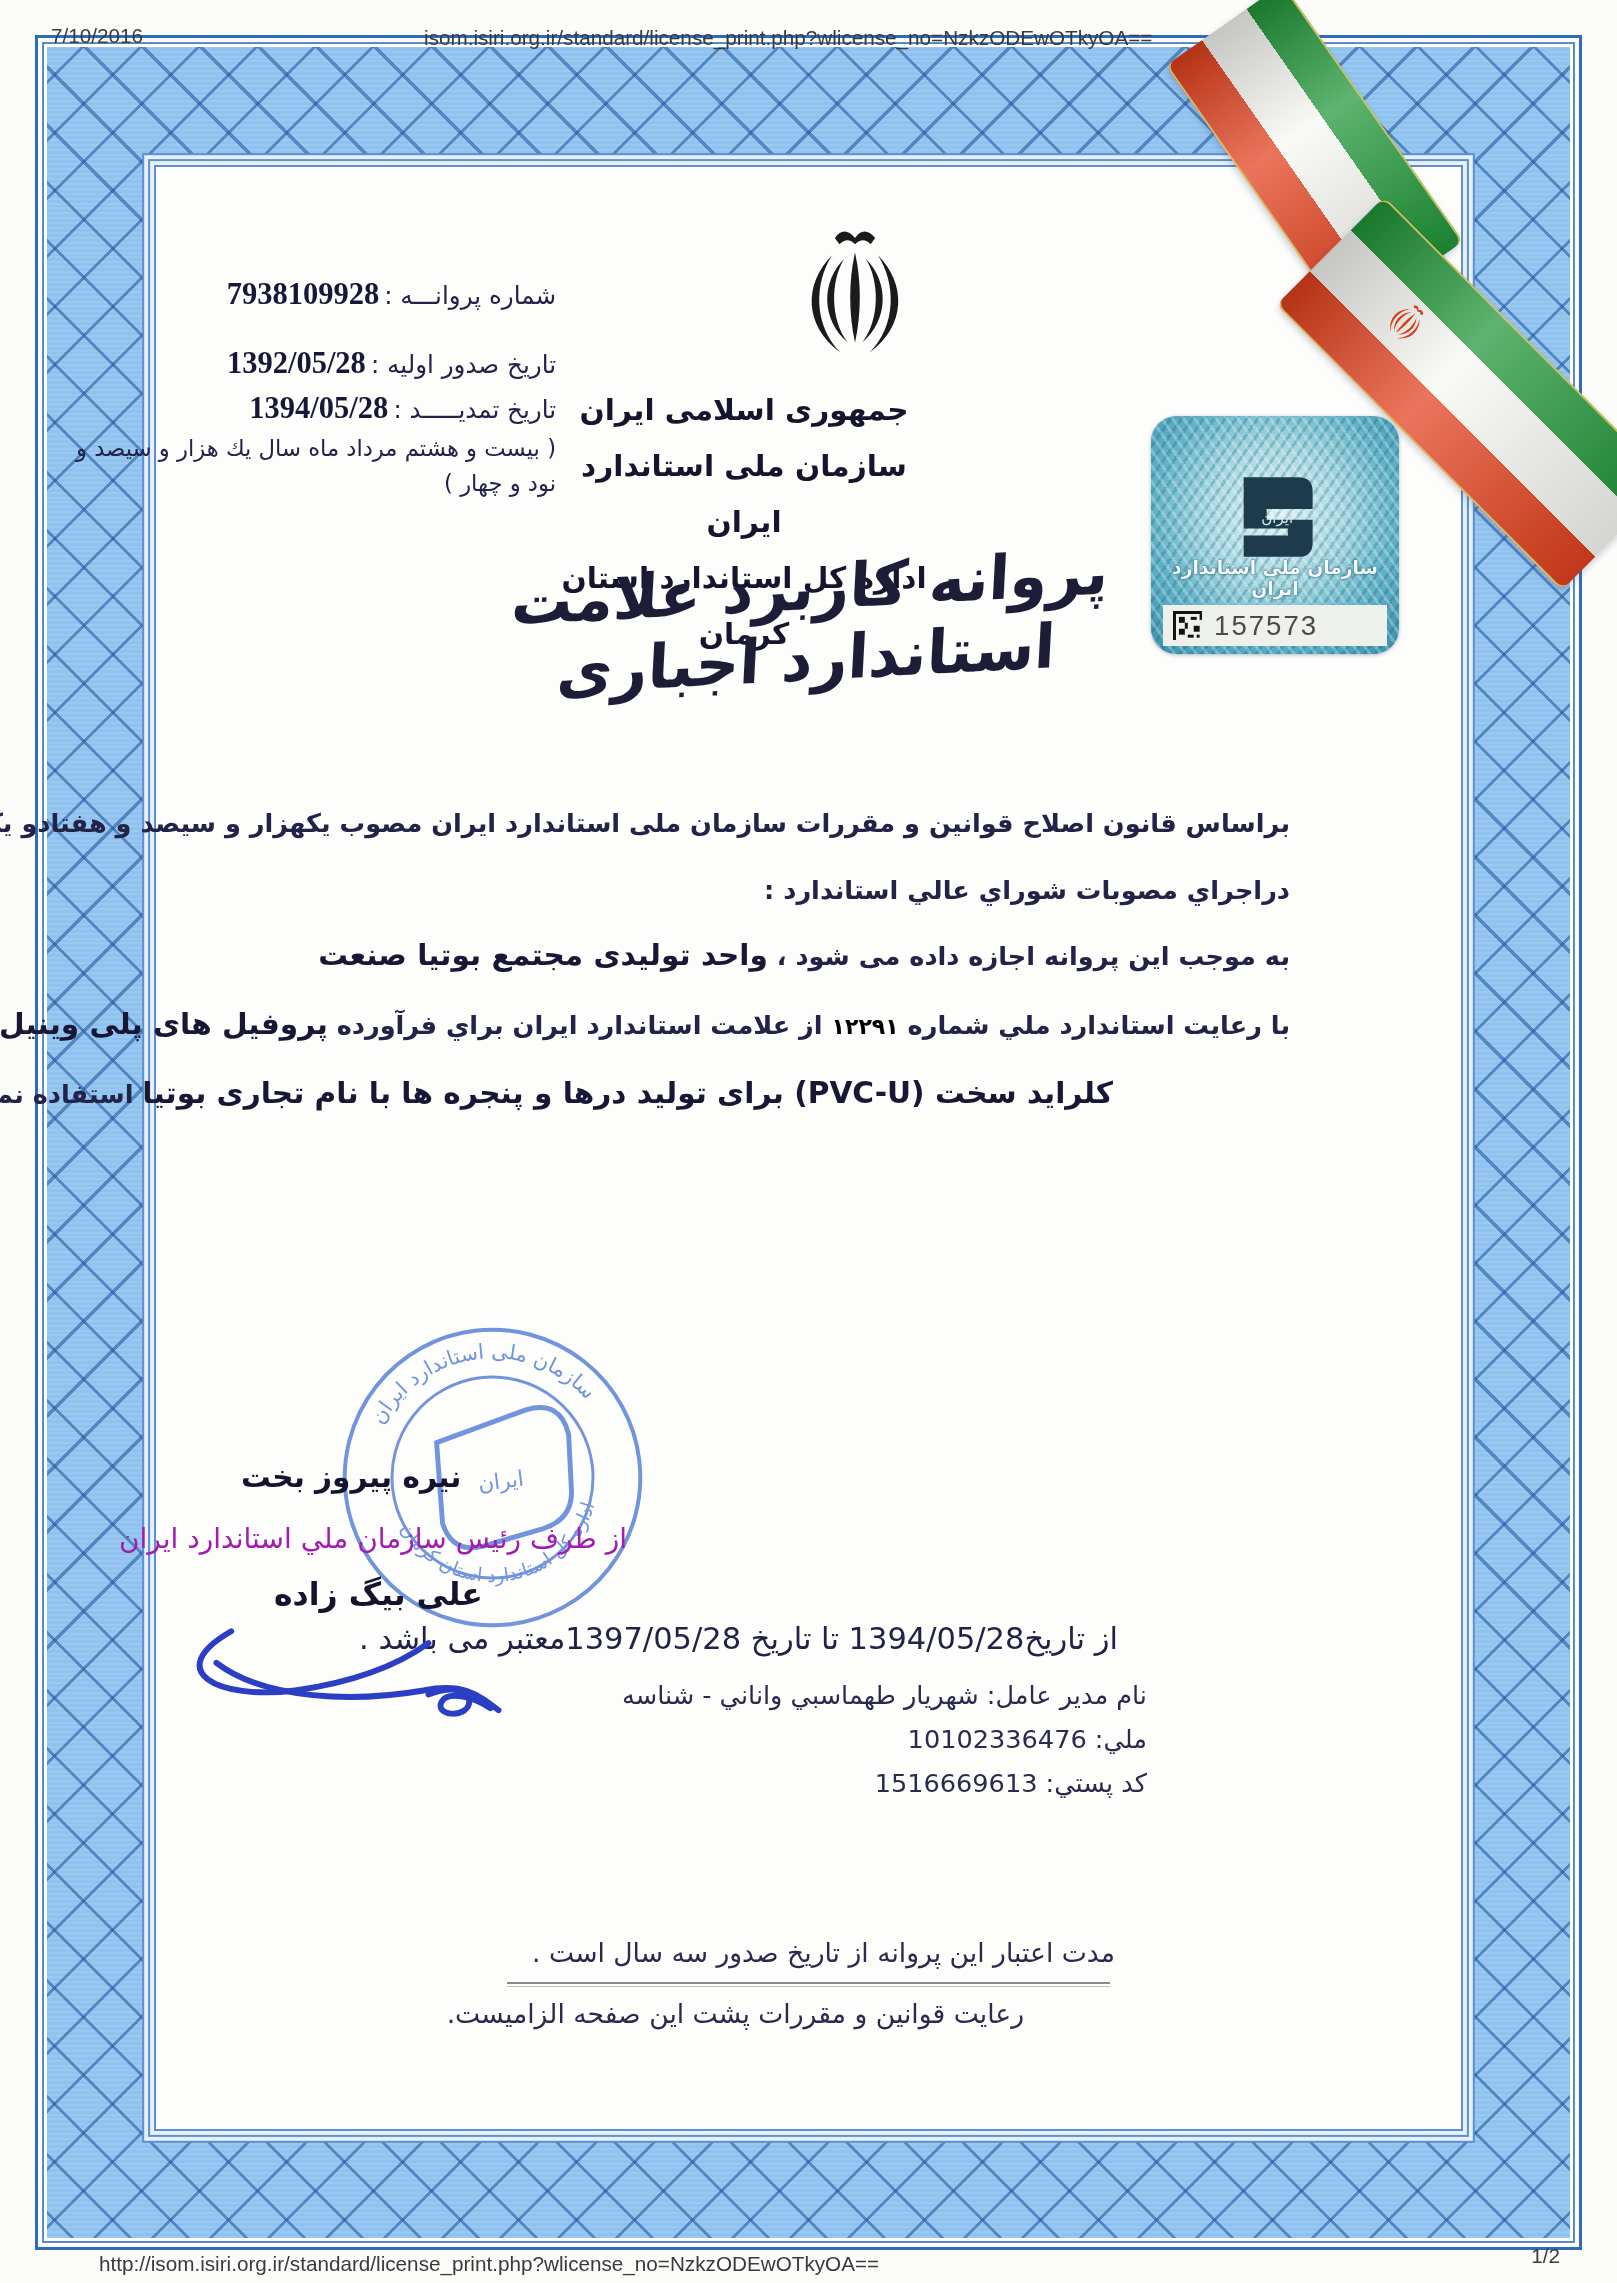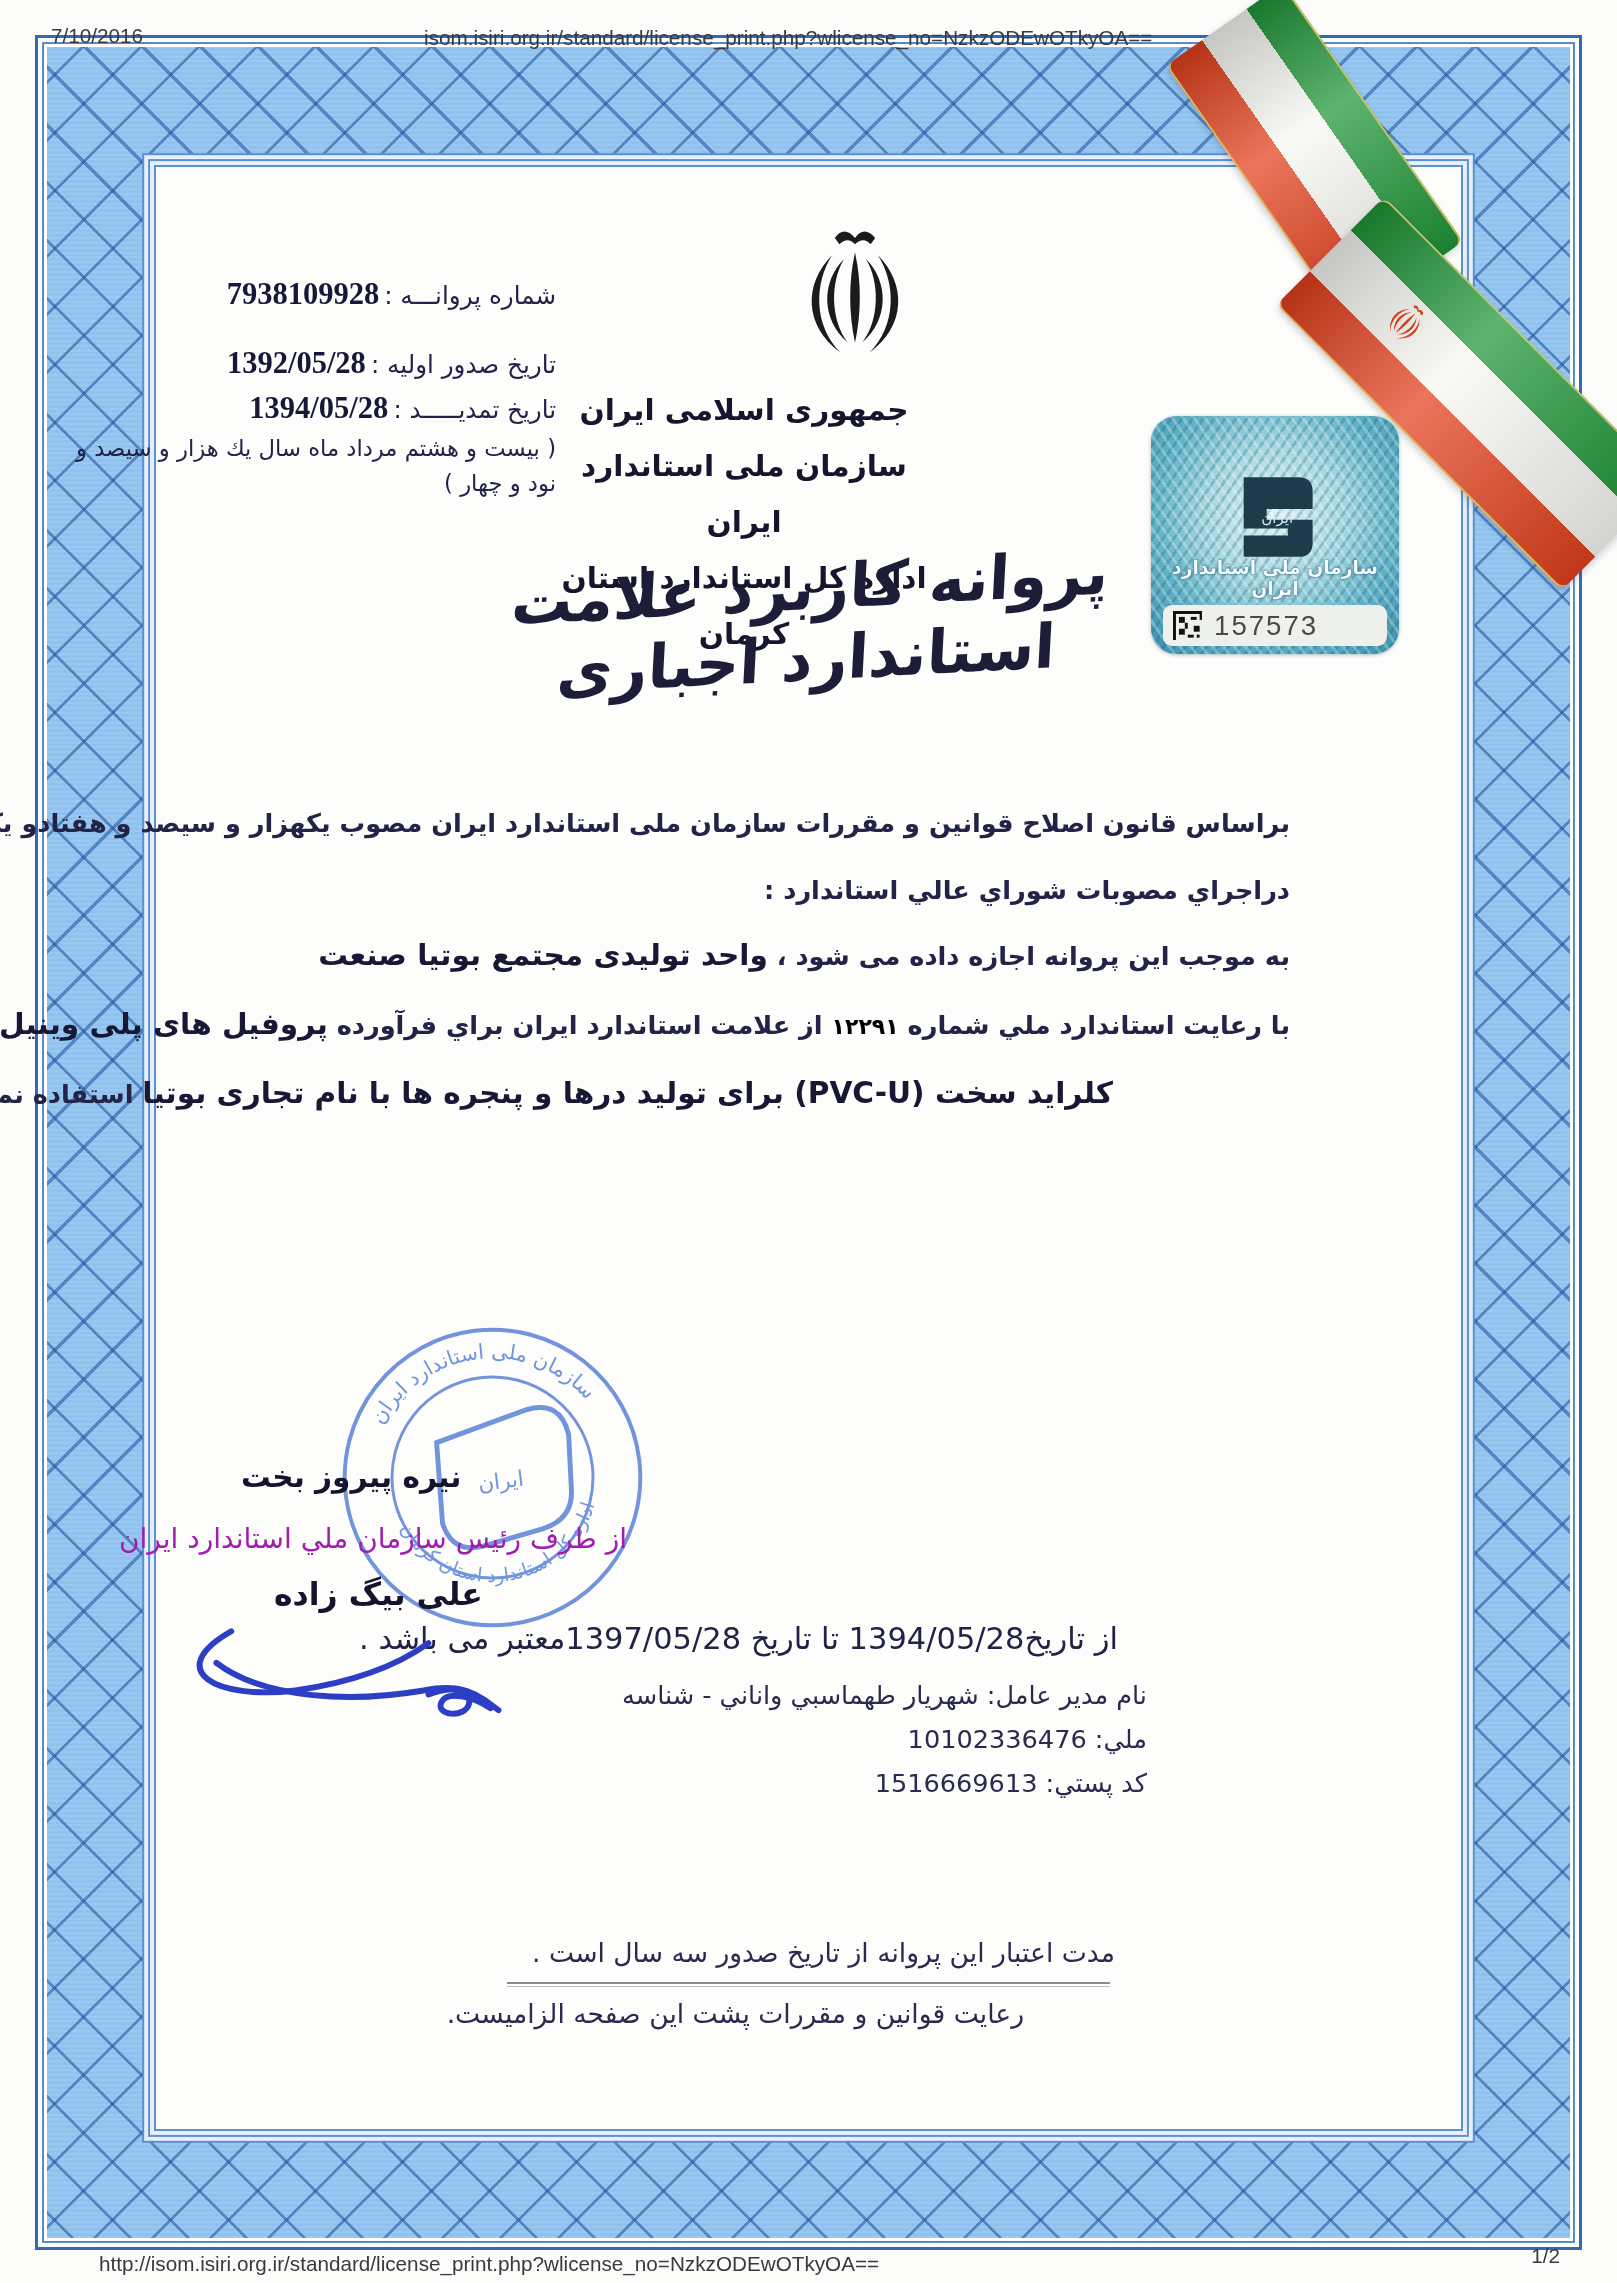--- a/index.html
+++ b/index.html
@@ -65,21 +65,21 @@
     border-radius:25.6px;
     background-color:#7ec2d2;
     background-image:
       repeating-linear-gradient(55deg, rgba(255,255,255,.25) 0 3px, transparent 3px 8.9px),
       repeating-linear-gradient(-55deg, rgba(20,90,120,.25) 0 3px, transparent 3px 8.9px),
       radial-gradient(circle at 50% 42%, #e2f3f6 0%, #a4d7e0 38%, #5fb2c6 66%, #3a8ea9 100%);
     box-shadow:0 1px 3.9px rgba(50,90,110,.4);
   }
   #holo-strip{
     position:absolute;left:11.8px;right:11.8px;bottom:7.9px;height:41px;
-    background:#eef0ec;border-radius:9px;display:flex;align-items:center;gap:11.8px;padding:0 9.9px;
+    background:#eef0ec;border-radius:0;display:flex;align-items:center;gap:11.8px;padding:0 9.9px;
   }
   #holo-serial{font-family:"Liberation Sans",sans-serif;font-size:27.6px;color:#4a4a4a;letter-spacing:2px;}
   #holo-caption{
     position:absolute;left:0;right:0;bottom:55px;text-align:center;
     font-size:18.7px;font-weight:700;color:#f4fbff;text-shadow:0 0 3px #1d5a70,0 0 1px #1d5a70;
     direction:rtl;
   }
 
   .divider{border-top:2px solid #8a8a8a;border-bottom:1px solid #c0c0c0;height:2px;}
 </style>

